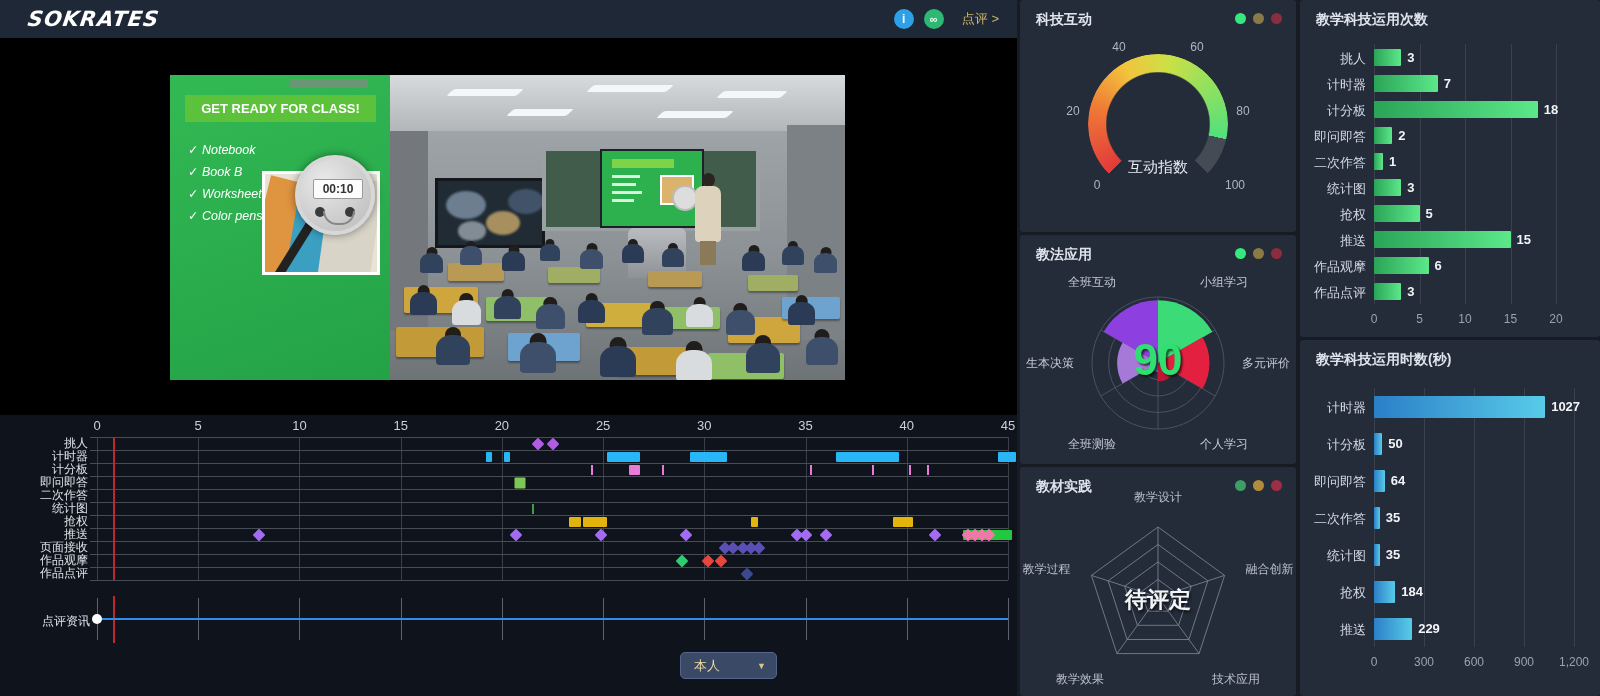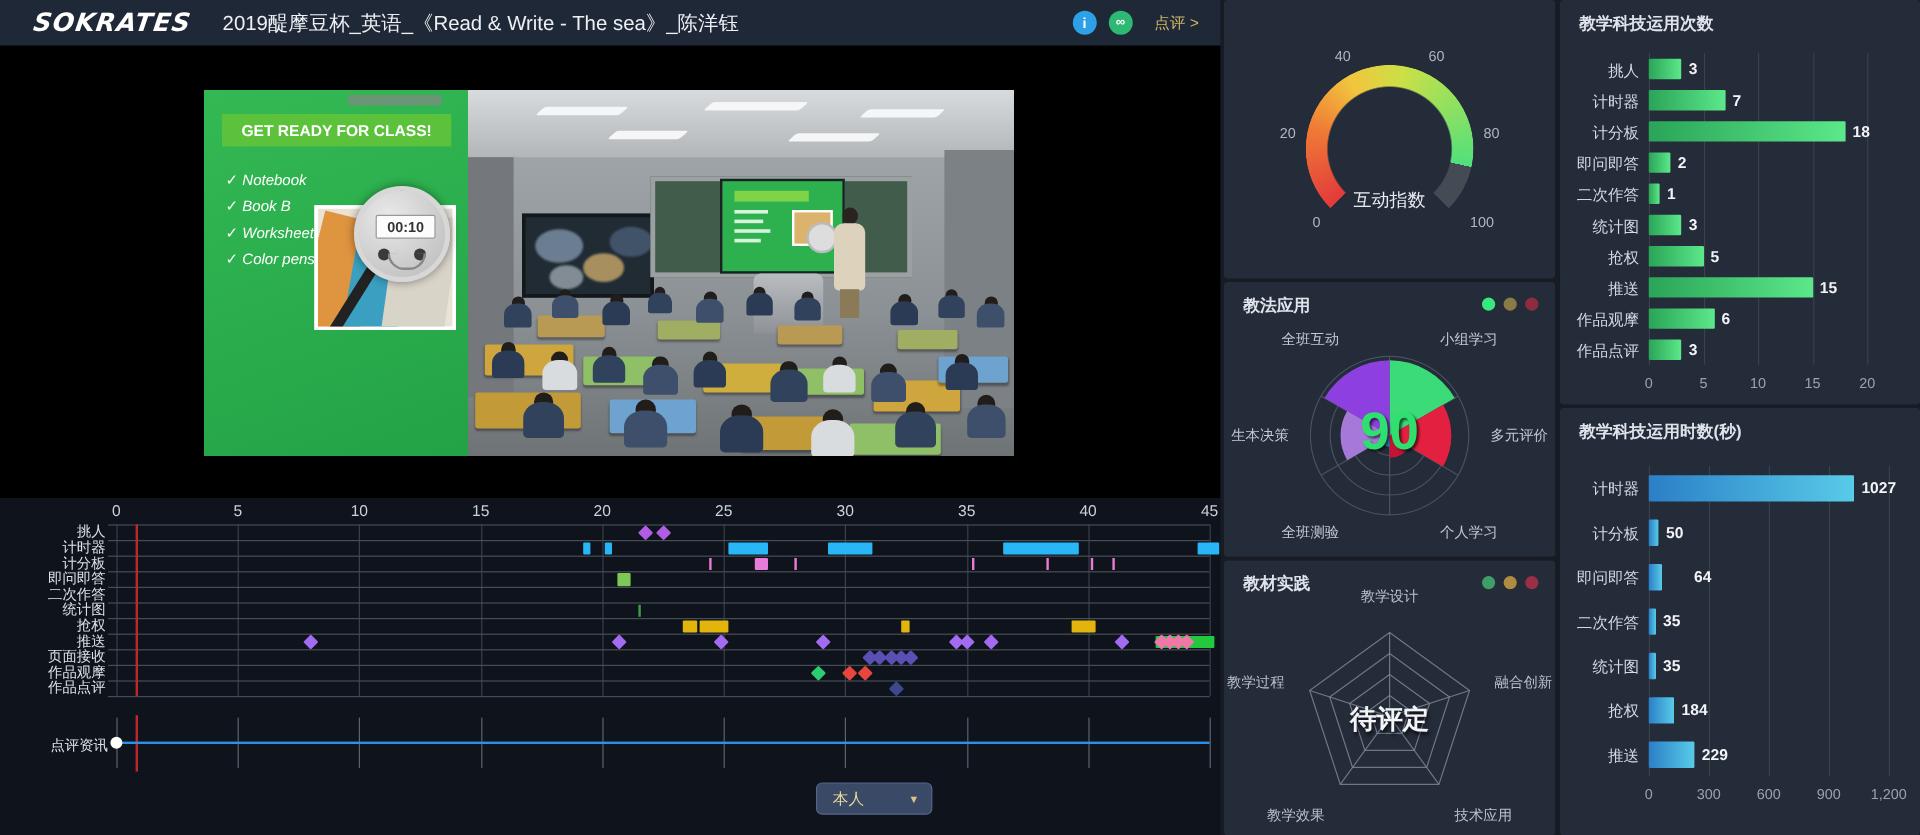--- a/index.html
+++ b/index.html
@@ -137,21 +137,20 @@
   .hb-bar { position:absolute; border-radius:1px; }
   .hb-value { position:absolute; color:#f2f4f7; font-size:13px; font-weight:bold; }
 </style>
 </head>
 <body>
 
 <div class="app">
 
   <header class="topbar">
     <div class="logo">SOKRATES</div>
-    <div class="tb-title">2019醍摩豆杯_英语_《Read &amp; Write - The sea》_陈洋钰</div>
     <div class="tb-right">
       <span class="circle-icon ci-info">i</span>
       <span class="circle-icon ci-link">∞</span>
       <span class="review">点评 &gt;</span>
     </div>
   </header>
 
   <section class="video">
     <div class="photo">
       <div class="slide">
@@ -427,20 +426,28 @@
       <div class="ctick" style="left: 603.111px; top: 183px; height: 42px;"></div>
       <div class="ctick" style="left: 704.333px; top: 183px; height: 42px;"></div>
       <div class="ctick" style="left: 805.556px; top: 183px; height: 42px;"></div>
       <div class="ctick" style="left: 906.778px; top: 183px; height: 42px;"></div>
       <div class="ctick" style="left: 1008px; top: 183px; height: 42px;"></div>
       <div class="comment-line" style="left: 97px; top: 203px; width: 911px;"></div>
       <div class="comment-dot" style="left: 97px; top: 204px;"></div>
     </section>
 
   <div class="panel" style="left:1020px;top:0;width:276px;height:232px">
+    <div class="panel-head">
+      <span class="panel-title">科技互动</span>
+      <span class="dots" id="dots-interaction">
+          <div class="dot" style="background: rgb(55, 232, 126);"></div>
+          <div class="dot" style="background: rgb(138, 122, 69);"></div>
+          <div class="dot" style="background: rgb(140, 45, 63);"></div>
+        </span>
+    </div>
     <div class="gauge-wrap" id="gauge">
         <div class="gauge-ring" style="background: conic-gradient(from 225deg, rgb(226, 58, 58) 0deg, rgb(239, 122, 54) 60deg, rgb(242, 197, 61) 105deg, rgb(203, 224, 70) 145deg, rgb(82, 224, 124) 237.6deg, rgb(69, 75, 84) 237.6deg, rgb(69, 75, 84) 270deg, rgba(0, 0, 0, 0) 270deg, rgba(0, 0, 0, 0) 360deg);"></div>
         <div class="gauge-tick" style="left: 44.1888px; top: 144.811px;">0</div>
         <div class="gauge-tick" style="left: 20.0588px; top: 70.5466px;">20</div>
         <div class="gauge-tick" style="left: 65.9568px; top: 7.37344px;">40</div>
         <div class="gauge-tick" style="left: 144.043px; top: 7.37344px;">60</div>
         <div class="gauge-tick" style="left: 189.941px; top: 70.5466px;">80</div>
         <div class="gauge-tick" style="left: 182px; top: 144.811px;">100</div>
         <div class="gauge-label">互动指数</div>
       </div>
@@ -572,21 +579,21 @@
         <div class="hgrid-line" style="left: 274px; top: 14px; height: 259px;"></div>
         <div class="hgrid-tick" style="left: 274px; top: 281px;">1,200</div>
         <div class="hb-label" style="left: 4px; top: 25px;">计时器</div>
         <div class="hb-bar" style="left: 74px; top: 21.5px; width: 171.167px; height: 22px; background: linear-gradient(90deg, rgb(43, 127, 199), rgb(88, 203, 232));"></div>
         <div class="hb-value" style="left: 251.167px; top: 25px;">1027</div>
         <div class="hb-label" style="left: 4px; top: 62px;">计分板</div>
         <div class="hb-bar" style="left: 74px; top: 58.5px; width: 8.33333px; height: 22px; background: linear-gradient(90deg, rgb(43, 127, 199), rgb(88, 203, 232));"></div>
         <div class="hb-value" style="left: 88.3333px; top: 62px;">50</div>
         <div class="hb-label" style="left: 4px; top: 99px;">即问即答</div>
         <div class="hb-bar" style="left: 74px; top: 95.5px; width: 10.6667px; height: 22px; background: linear-gradient(90deg, rgb(43, 127, 199), rgb(88, 203, 232));"></div>
-        <div class="hb-value" style="left: 90.6667px; top: 99px; margin-left: 21px;">64</div>
+        <div class="hb-value" style="left: 90.6667px; top: 99px;">64</div>
         <div class="hb-label" style="left: 4px; top: 136px;">二次作答</div>
         <div class="hb-bar" style="left: 74px; top: 132.5px; width: 5.83333px; height: 22px; background: linear-gradient(90deg, rgb(43, 127, 199), rgb(88, 203, 232));"></div>
         <div class="hb-value" style="left: 85.8333px; top: 136px;">35</div>
         <div class="hb-label" style="left: 4px; top: 173px;">统计图</div>
         <div class="hb-bar" style="left: 74px; top: 169.5px; width: 5.83333px; height: 22px; background: linear-gradient(90deg, rgb(43, 127, 199), rgb(88, 203, 232));"></div>
         <div class="hb-value" style="left: 85.8333px; top: 173px;">35</div>
         <div class="hb-label" style="left: 4px; top: 210px;">抢权</div>
         <div class="hb-bar" style="left: 74px; top: 206.5px; width: 21.3333px; height: 22px; background: linear-gradient(90deg, rgb(43, 127, 199), rgb(88, 203, 232));"></div>
         <div class="hb-value" style="left: 101.333px; top: 210px;">184</div>
         <div class="hb-label" style="left: 4px; top: 247px;">推送</div>

